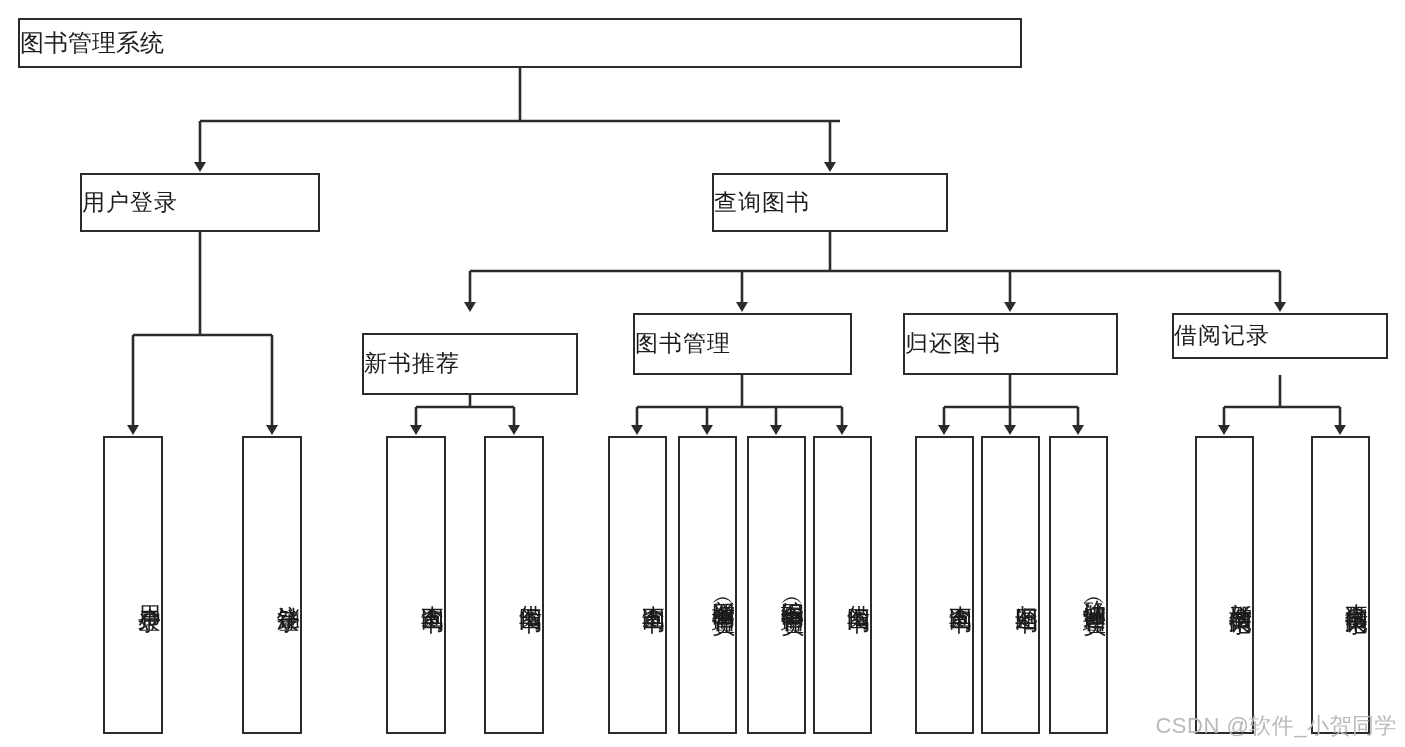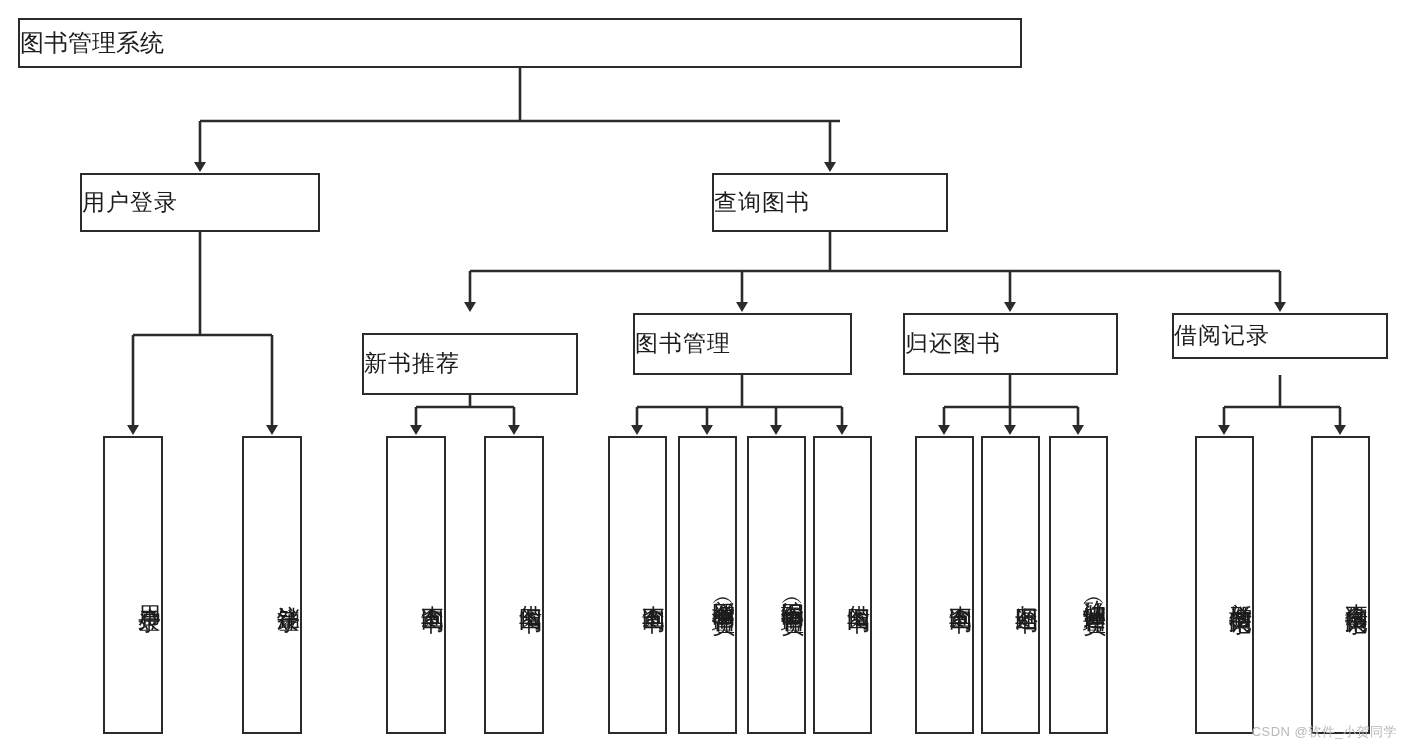--- a/index.html
+++ b/index.html
@@ -50,21 +50,21 @@
   }
   .node.v span{
     display:block;
     writing-mode:vertical-rl;
     text-orientation:upright;
   }
   .watermark{
     position:absolute;
     right:8px;
     bottom:6px;
-    font-size:13px;
+    font-size:22px;
     color:#b9b9b9;
     letter-spacing:0.5px;
     white-space:nowrap;
     user-select:none;
   }
 </style>
 </head>
 <body>
 
 <div id="diagram">

